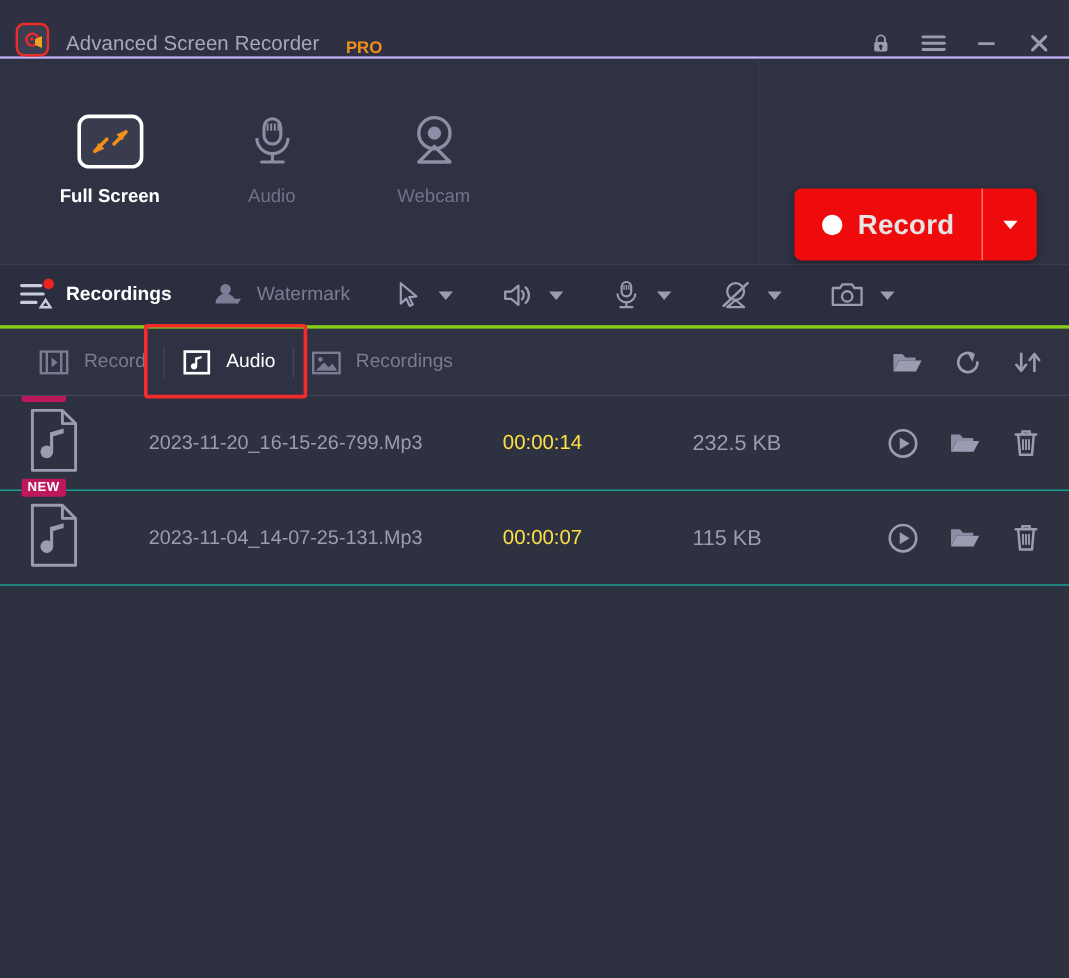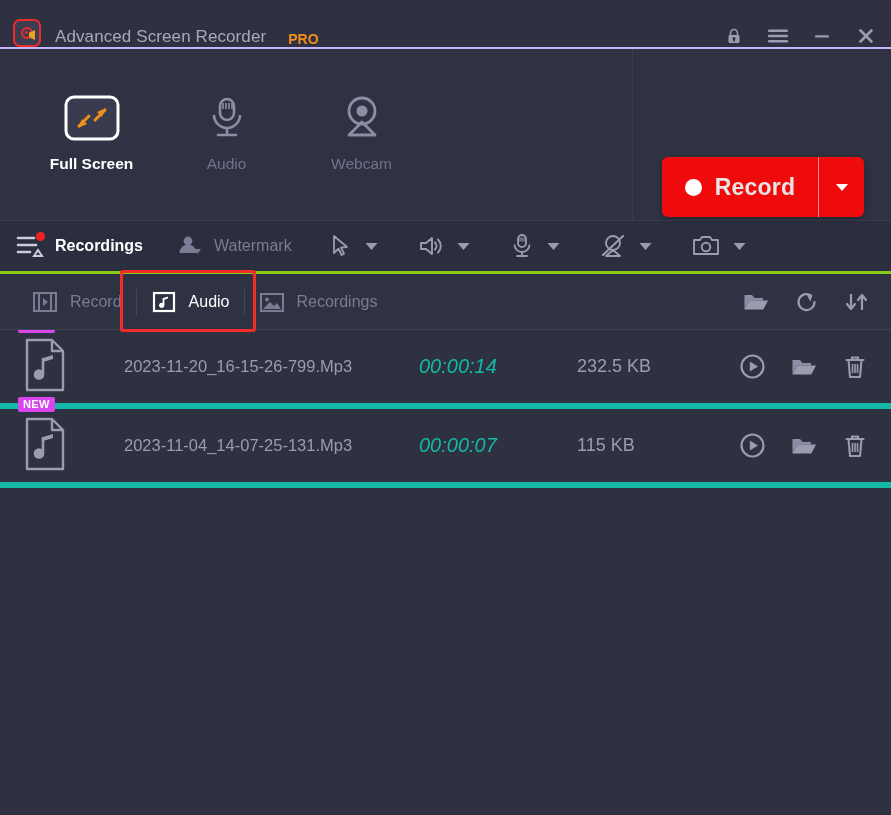--- a/index.html
+++ b/index.html
@@ -137,32 +137,32 @@
     border: 3px solid #f42b2b; border-radius: 3px;
     pointer-events: none;
   }
   .tabs-actions { margin-left: auto; display: flex; align-items: center; gap: 26px; padding-right: 22px; }
   .tabs-actions .ta { cursor: pointer; display: flex; }
 
   
   .filelist { flex: 1; background: #2e3140; overflow: hidden; }
   .filerow {
     height: 79px; display: flex; align-items: center;
-    border-bottom: 6px solid #14b8a6;
+    border-bottom: 1px solid #14b8a6;
     position: relative; padding-left: 22px;
   }
   .fileicon-wrap { position: relative; width: 52px; flex: none; }
   .new-badge {
     position: absolute; left: -4px; top: -20px;
-    background: #d946ef; color: #fff;
+    background: #be185d; color: #fff;
     font-size: 11px; font-weight: bold; letter-spacing: .3px;
     padding: 1px 5px 2px; border-radius: 2px;
   }
   .fname { font-size: 16.5px; color: #9a9db2; margin-left: 50px; width: 295px; }
-  .fdur { font-size: 20px; color: #14b8a6; width: 130px; font-style: italic; }
+  .fdur { font-size: 17px; color: #fde047; width: 130px; }
   .fsize { font-size: 18px; color: #9a9db2; width: 150px; text-align: left; padding-left: 28px;}
   .factions { margin-left: auto; display: flex; align-items: center; gap: 26px; padding-right: 24px; }
   .factions .fa { cursor: pointer; display: flex; }
 </style>
 </head>
 <body>
 
 <div class="app">
 
   <div class="titlebar">

